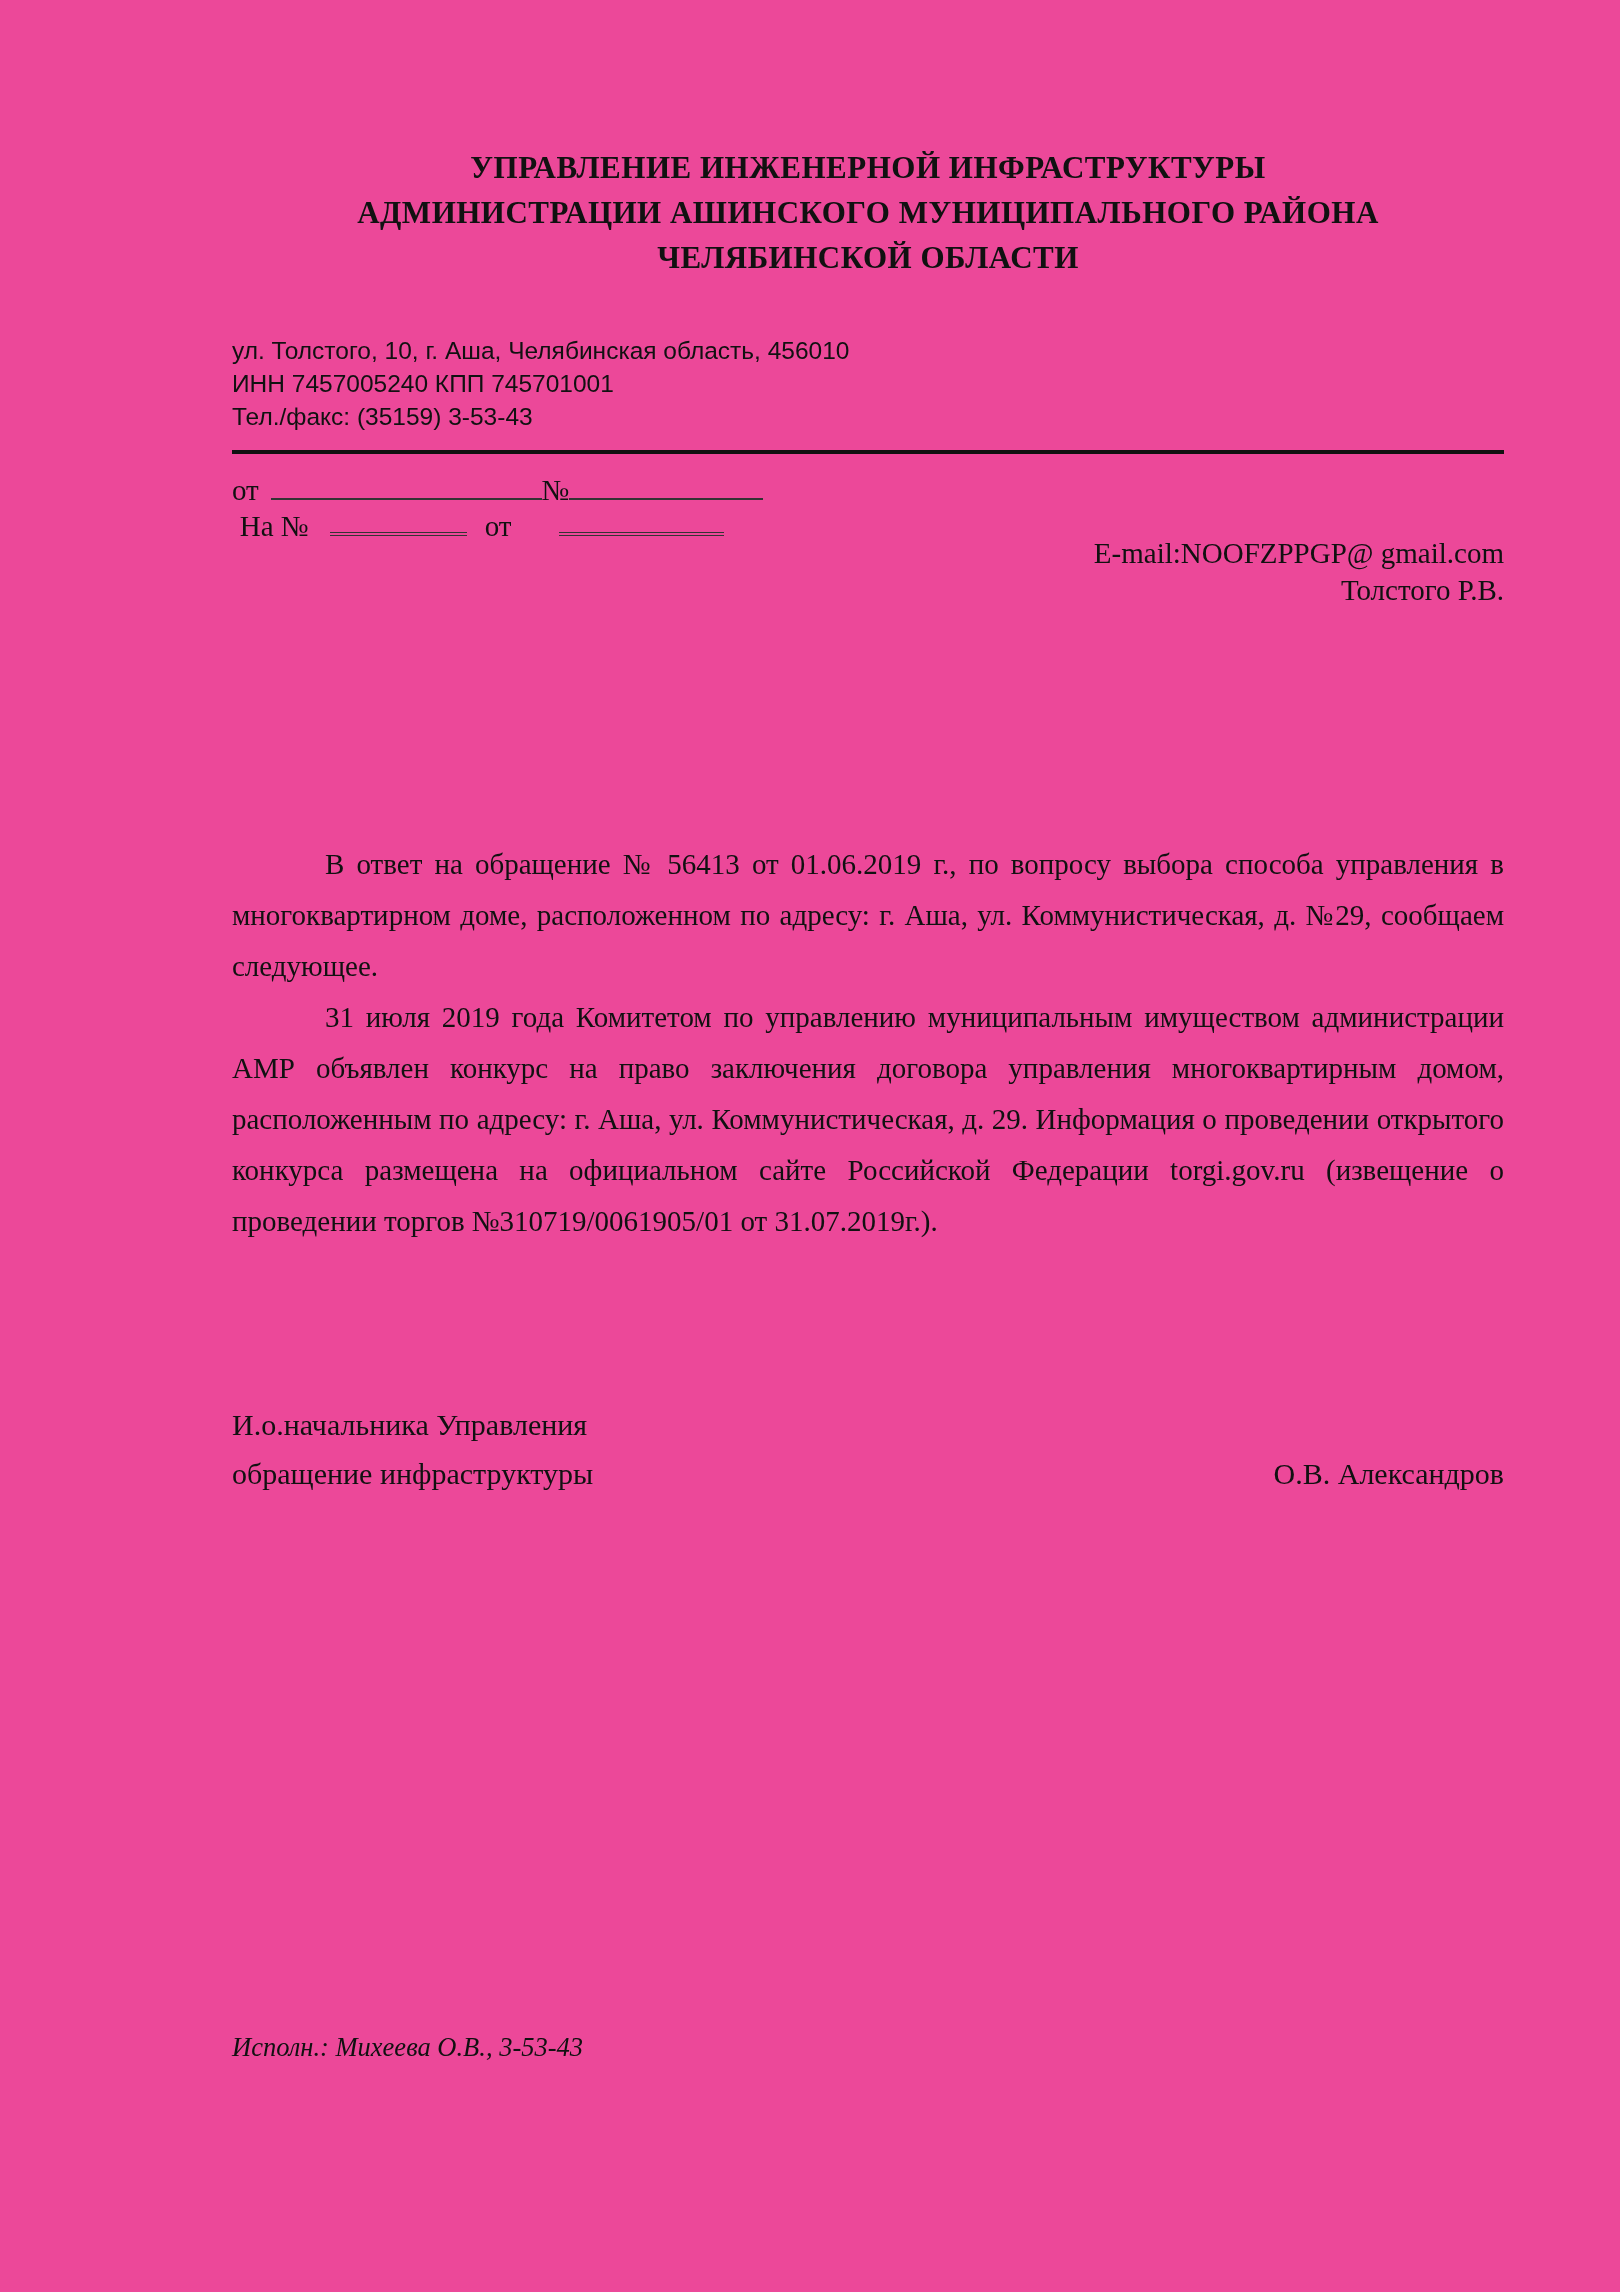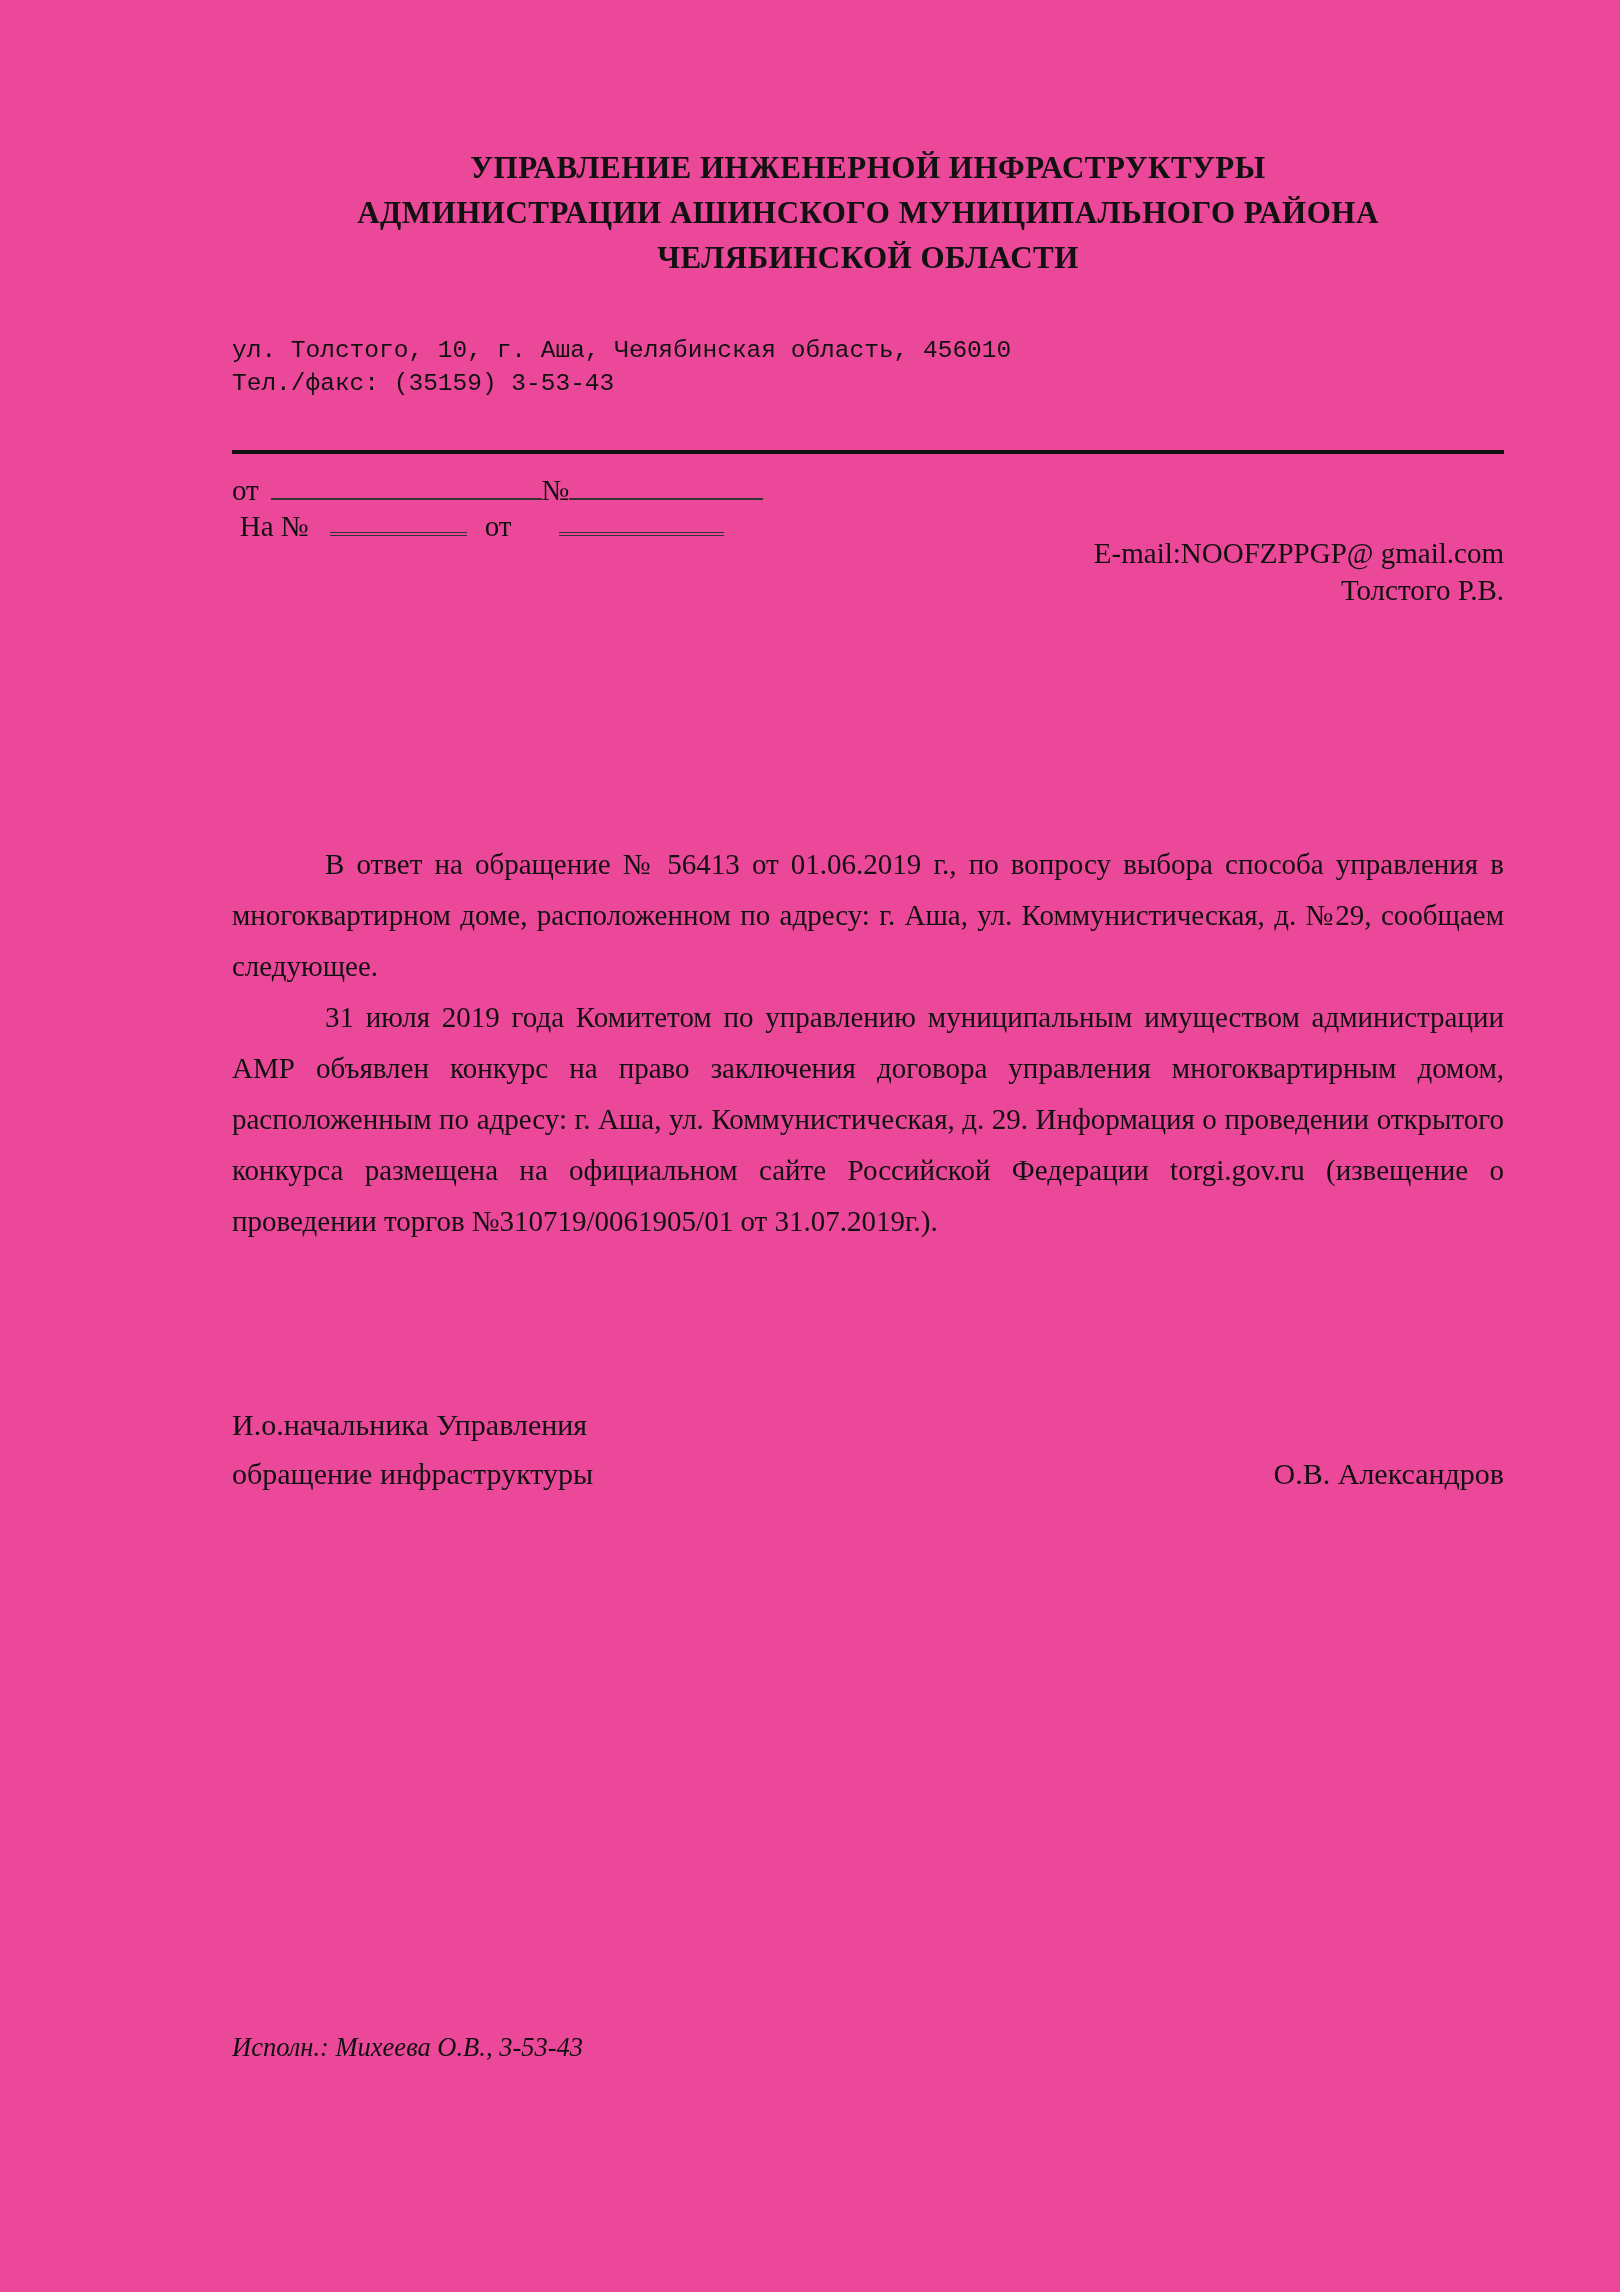--- a/index.html
+++ b/index.html
@@ -29,21 +29,21 @@
   .org-title {
     top: 145px;
     text-align: center;
     font-weight: bold;
     font-size: 31px;
     line-height: 45px;
     letter-spacing: 0.5px;
   }
   .org-contacts {
     top: 334px;
-    font-family: Liberation Mono, monospace;
+    font-family: Liberation Sans, sans-serif;
     font-size: 24.5px;
     line-height: 33px;
     text-align: left;
   }
   .head-rule {
     top: 450px;
     height: 0;
     border-top: 4.9px solid #111111;
   }
 
@@ -113,20 +113,21 @@
 <div class="page">
 
   <header class="col org-title">
     <div>УПРАВЛЕНИЕ ИНЖЕНЕРНОЙ ИНФРАСТРУКТУРЫ</div>
     <div>АДМИНИСТРАЦИИ АШИНСКОГО МУНИЦИПАЛЬНОГО РАЙОНА</div>
     <div>ЧЕЛЯБИНСКОЙ ОБЛАСТИ</div>
   </header>
 
   <div class="col org-contacts">
     <div>ул. Толстого, 10, г. Аша, Челябинская область, 456010</div>
+    <div>ИНН 7457005240 КПП 745701001</div>
     <div>Тел./факс: (35159) 3-53-43</div>
   </div>
 
   <div class="col head-rule"></div>
 
   <div class="col ref-lines">
     <div class="ref-row">
       <span>от</span><span class="blank b1"></span><span>№</span><span class="blank b2"></span>
     </div>
     <div class="ref-row second">

